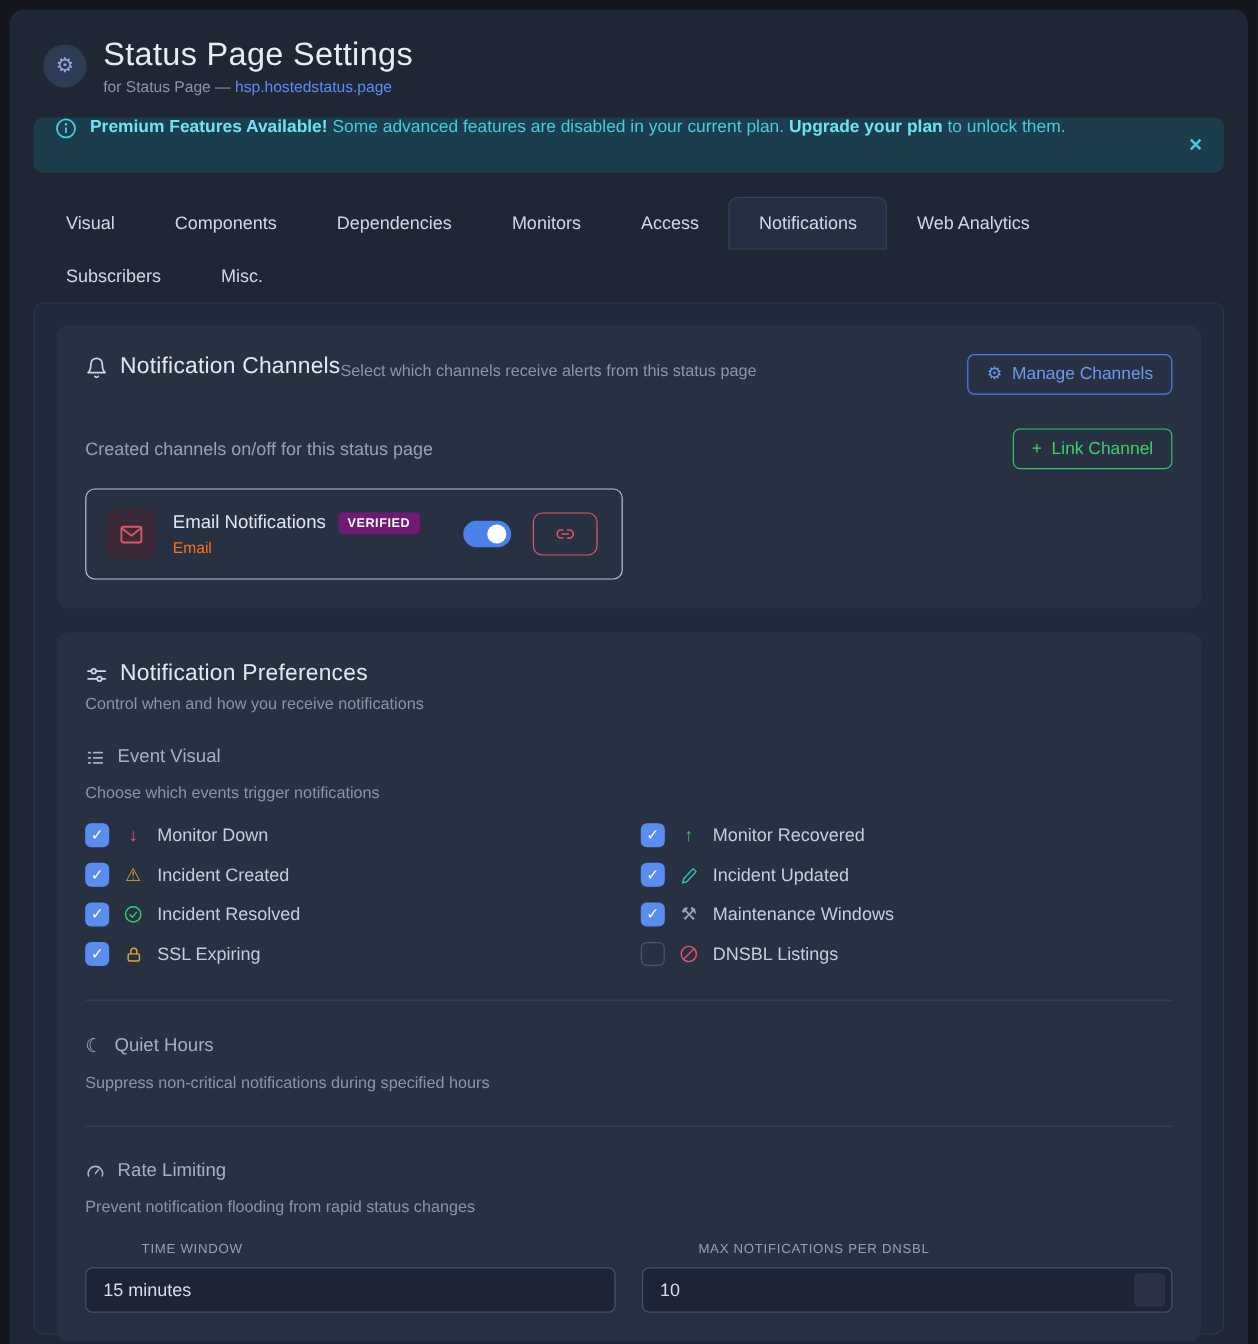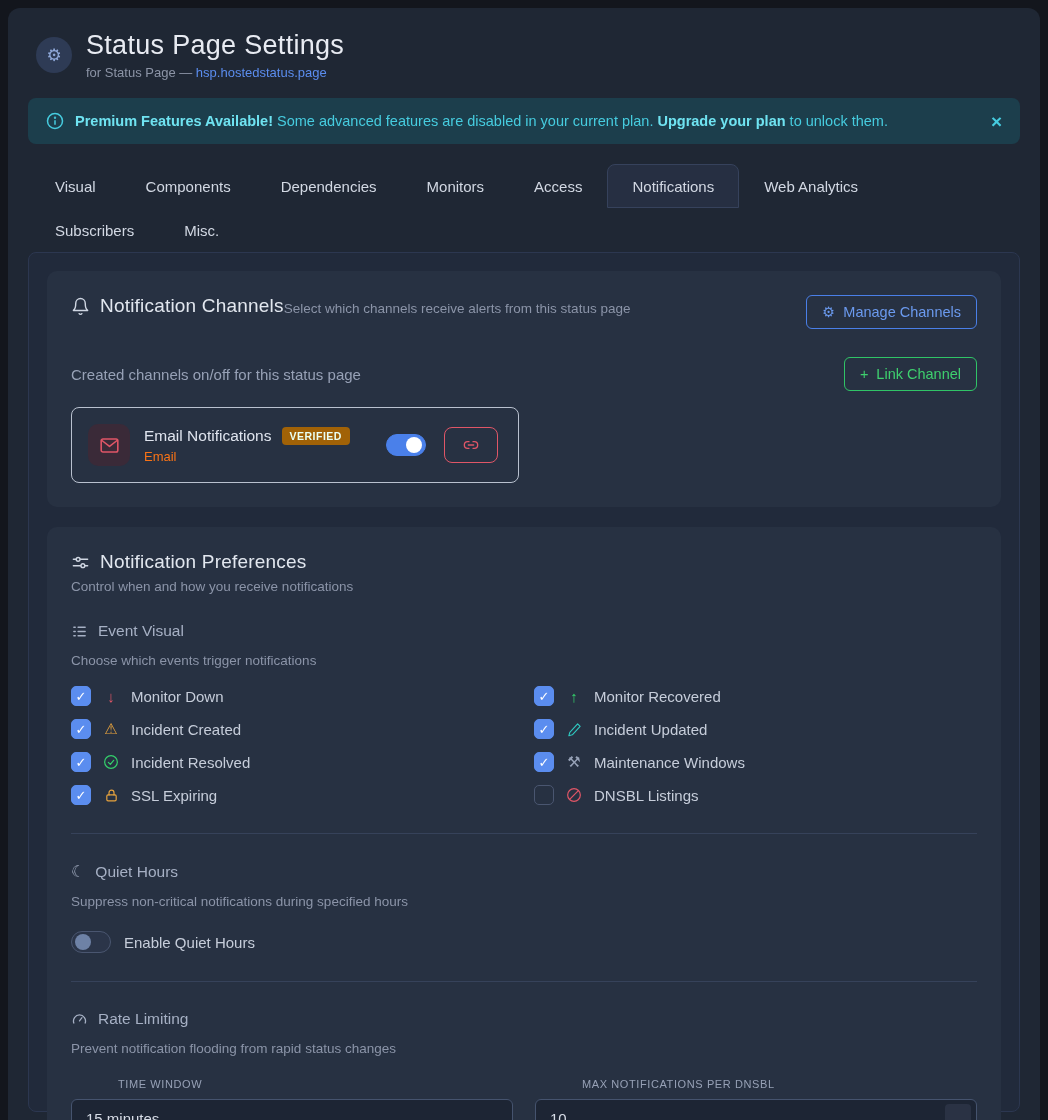--- a/index.html
+++ b/index.html
@@ -11,21 +11,21 @@
   
   .hdr { display:flex; align-items:center; gap:14px; padding-left:8px; }
   .hdr-badge { width:36px; height:36px; border-radius:50%; background:#2e3b55;
     color:#8fa8d8; display:flex; align-items:center; justify-content:center; font-size:17px; flex:0 0 auto; }
   .hdr-title { font-size:27px; color:#e8ebf2; letter-spacing:.3px; font-weight:500; }
   .hdr-sub { font-size:13px; color:#8c94a6; margin-top:4px; }
   .hdr-link { color:#5b8def; text-decoration:none; }
 
   
   .banner { margin-top:18px; height:46px; background:#1c3e4c; border-radius:8px;
-    display:flex; align-items:center; padding:0 18px; gap:11px; }
+    display:flex; padding:0 18px; gap:11px; }
   .banner-icon { color:#46ccdf; display:flex; }
   .banner-text { font-size:14.5px; color:#46ccdf; flex:1; }
   .banner-text b, .banner-text .lnk { color:#6fe3f1; font-weight:bold; }
   .banner-text .lnk { cursor:pointer; }
   .banner-close { color:#46ccdf; font-size:19px; font-weight:bold; background:none;
     border:none; cursor:pointer; line-height:1; }
 
   
   .tabs { margin-top:20px; padding-left:2px; }
   .tab-row { display:flex; }
@@ -54,21 +54,21 @@
   .hint { font-size:15px; color:#97a1b6; }
 
   
   .channel-card { margin-top:16px; width:448px; border:1px solid #b9c1cf; border-radius:8px;
     background:#273142; padding:16px; display:flex; align-items:center; gap:14px; }
   .chan-icon { width:42px; height:42px; border-radius:10px; background:#3a2a38;
     color:#e05667; display:flex; align-items:center; justify-content:center; flex:0 0 auto; }
   .chan-info { display:flex; flex-direction:column; gap:4px; }
   .chan-name-row { display:flex; align-items:center; gap:10px; }
   .chan-name { font-size:15.5px; color:#dfe4ee; }
-  .badge { background:#a16207; color:#eafff2; font-size:10.5px; font-weight:bold;
+  .badge { background:#701a75; color:#eafff2; font-size:10.5px; font-weight:bold;
     letter-spacing:.5px; border-radius:4px; padding:3px 8px; }
   .chan-type { font-size:13px; color:#f97316; }
 
   .toggle { width:40px; height:22px; border-radius:11px; background:#2b3549;
     border:1px solid #4a5670; position:relative; cursor:pointer; flex:0 0 auto; }
   .toggle .knob { width:16px; height:16px; border-radius:50%; background:#6e82a6;
     position:absolute; left:3px; top:2px; }
   .toggle.on { background:#4a80ea; border-color:#4a80ea; }
   .toggle.on .knob { left:auto; right:3px; background:#ffffff; }
 
@@ -302,26 +302,20 @@
         </div>
       </div>
 
       <hr class="divider">
 
       <div class="sec-head">
         <span class="ic" style="font-size:16px;">☾</span>
         <span>Quiet Hours</span>
       </div>
       <div class="sec-sub">Suppress non-critical notifications during specified hours</div>
-      <div class="toggle-row">
-        <div class="toggle">
-            <div class="knob"></div>
-          </div>
-        <span class="toggle-label">Enable Quiet Hours</span>
-      </div>
 
       <hr class="divider">
 
       <div class="sec-head">
         <span class="ic">
           <svg width="17" height="17" viewBox="0 0 24 24" fill="none" stroke="currentColor" stroke-width="1.8" stroke-linecap="round">
               <path d="M4 17a8.5 8.5 0 1 1 16 0"></path>
               <line x1="12" y1="14" x2="15.5" y2="9.5"></line>
             </svg>
         </span>

